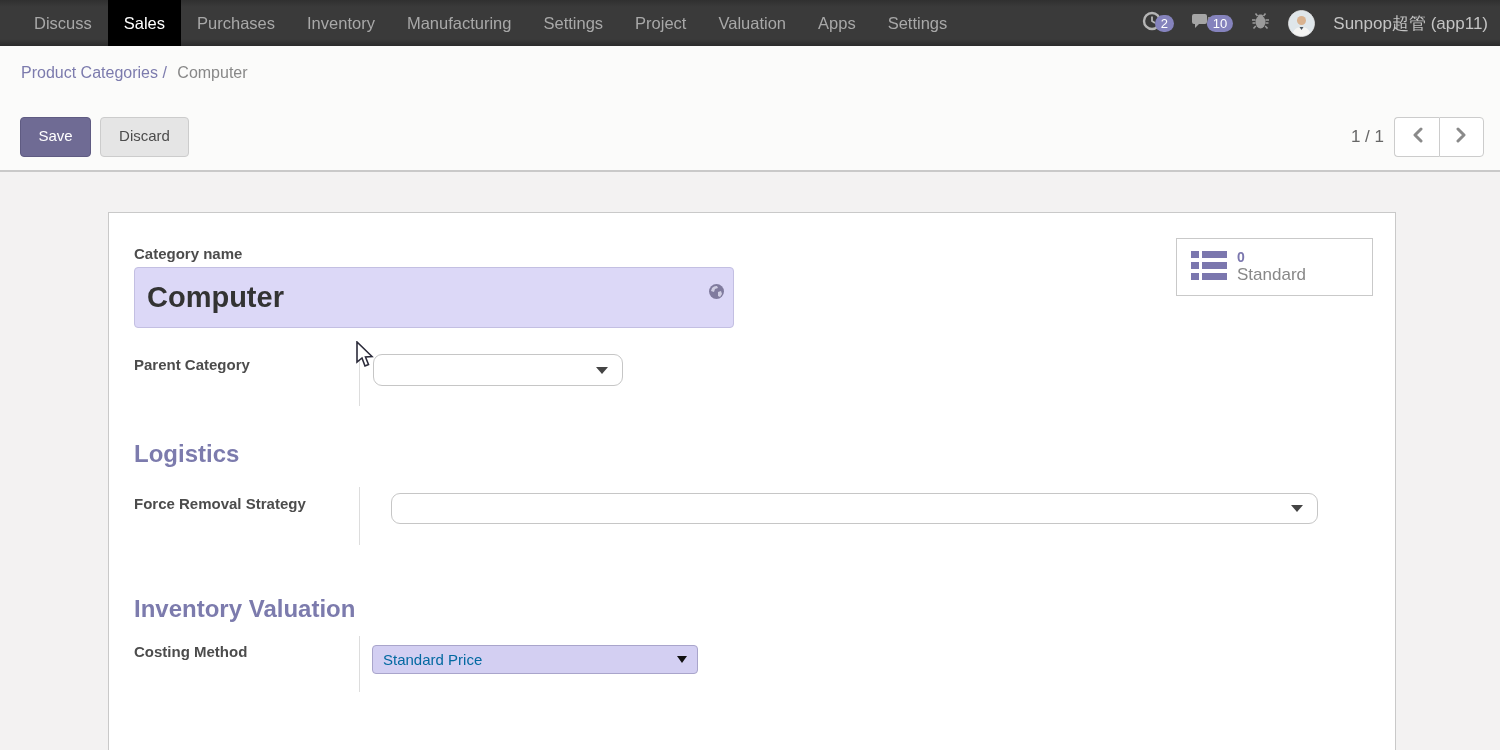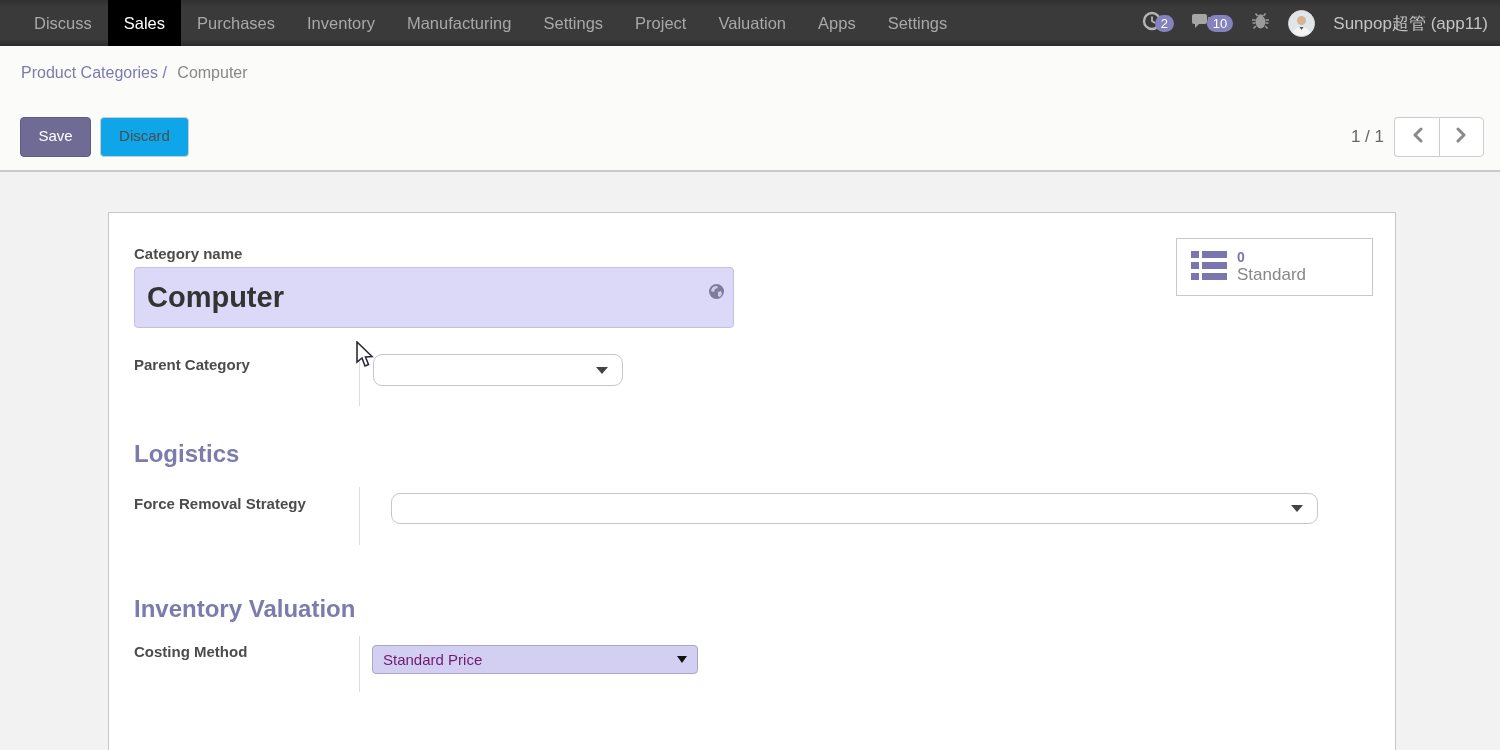--- a/index.html
+++ b/index.html
@@ -41,21 +41,21 @@
   .btn {
     display:inline-block; font-size:15px; border-radius:4px; cursor:pointer;
     padding:9px 16px; line-height:1.2;
   }
   .btn-save {
     position:absolute; left:20px; top:71px; width:71px; height:40px; text-align:center;
     background:#6f6b94; border:1px solid #5f5b82; color:#fff;
   }
   .btn-discard {
     position:absolute; left:100px; top:71px; width:89px; height:40px; text-align:center;
-    background:#0ea5e9; border:1px solid #ccc; color:#4c4c4c;
+    background:#e5e5e5; border:1px solid #ccc; color:#4c4c4c;
   }
   .pager { position:absolute; right:16px; top:71px; display:flex; align-items:center; }
   .pager-value { color:#666; font-size:17px; margin-right:10px; }
   .pager-btn {
     width:45px; height:40px; background:#fff; border:1px solid #ccc;
     display:flex; align-items:center; justify-content:center; cursor:pointer;
   }
   .pager-btn.prev { border-radius:4px 0 0 4px; border-right:none; }
   .pager-btn.next { border-radius:0 4px 4px 0; }
 
@@ -84,21 +84,21 @@
     width:0; height:0; border-left:6px solid transparent; border-right:6px solid transparent;
     border-top:7px solid #444; margin-right:14px;
   }
   .section-title { position:absolute; font-size:24px; font-weight:bold; color:#7c7bad; white-space:nowrap; }
 
   .select-box {
     position:absolute; left:263px; top:432px; width:326px; height:29px;
     background:#d3cff2; border:1px solid #a9a5cb; border-radius:4px;
     display:flex; align-items:center; justify-content:space-between;
     padding:0 10px 0 10px; cursor:pointer;
-    font-size:15px; color:#701a75;
+    font-size:15px; color:#0369a1;
   }
   .select-caret {
     width:0; height:0; border-left:5px solid transparent; border-right:5px solid transparent;
     border-top:7px solid #111;
   }
 
   .stat-button {
     position:absolute; left:1067px; top:25px; width:197px; height:58px;
     background:#fff; border:1px solid #c9c9c9; cursor:pointer;
     display:flex; align-items:center; padding-left:14px;

